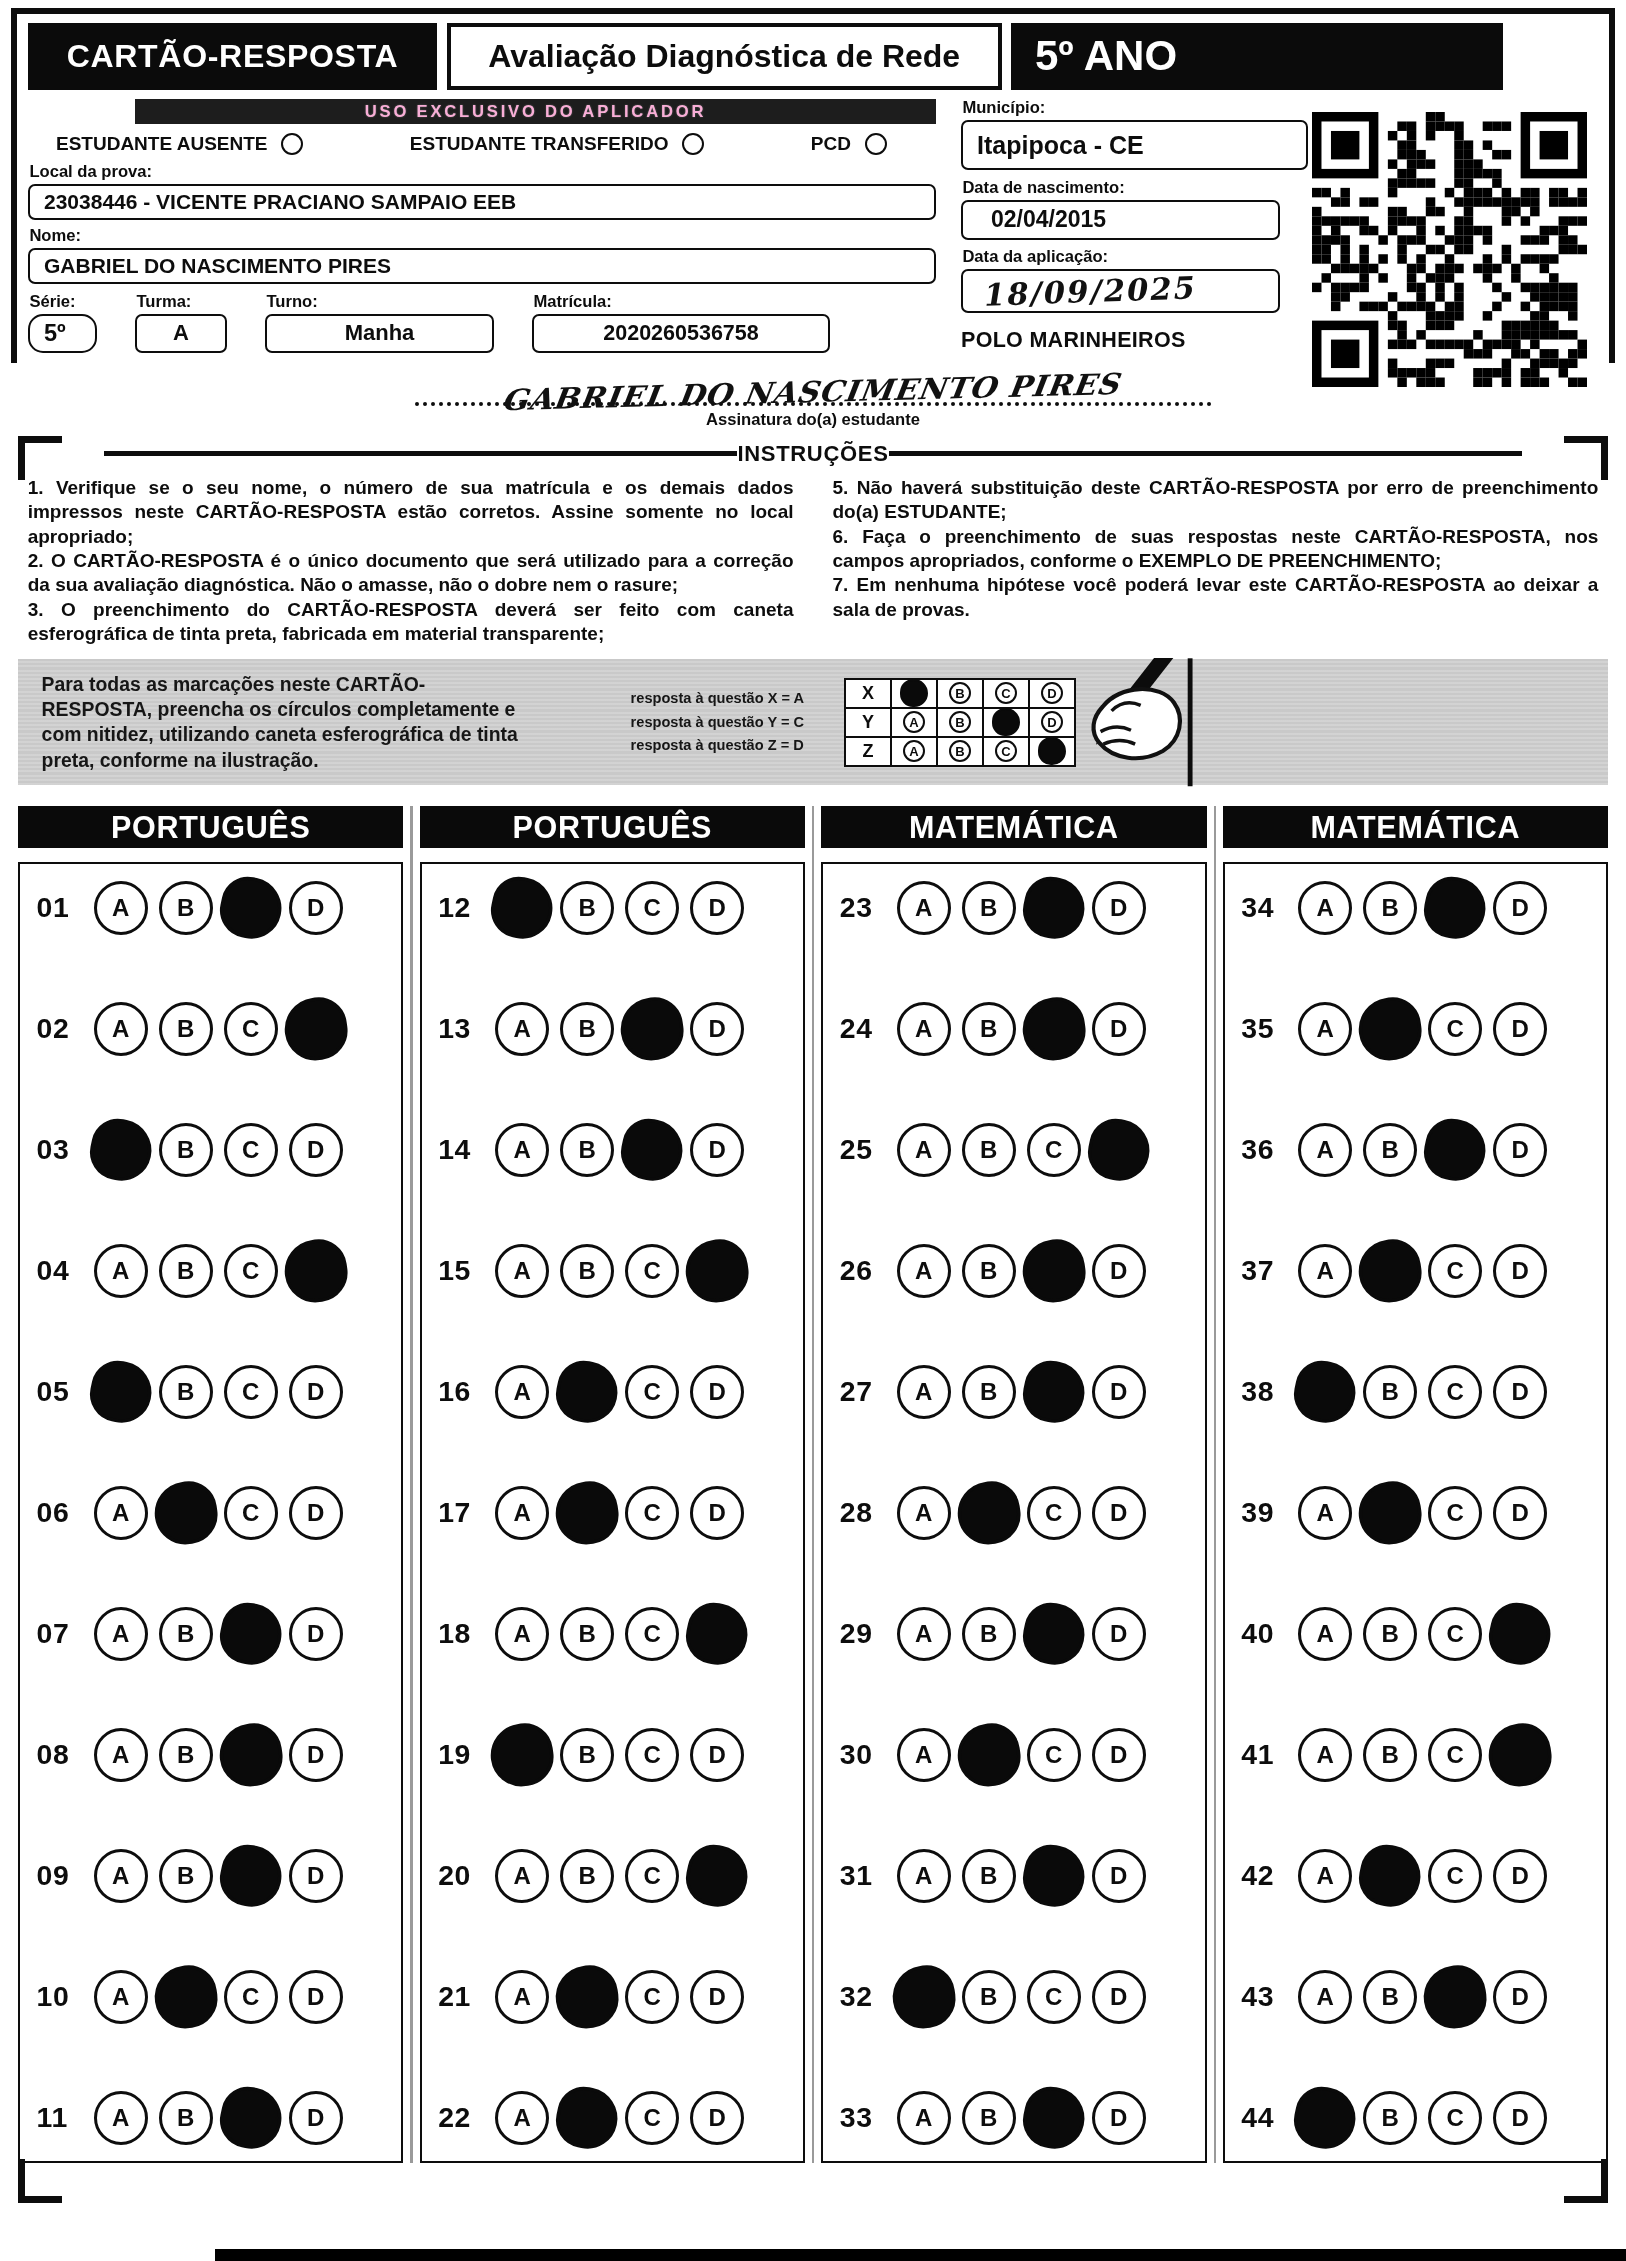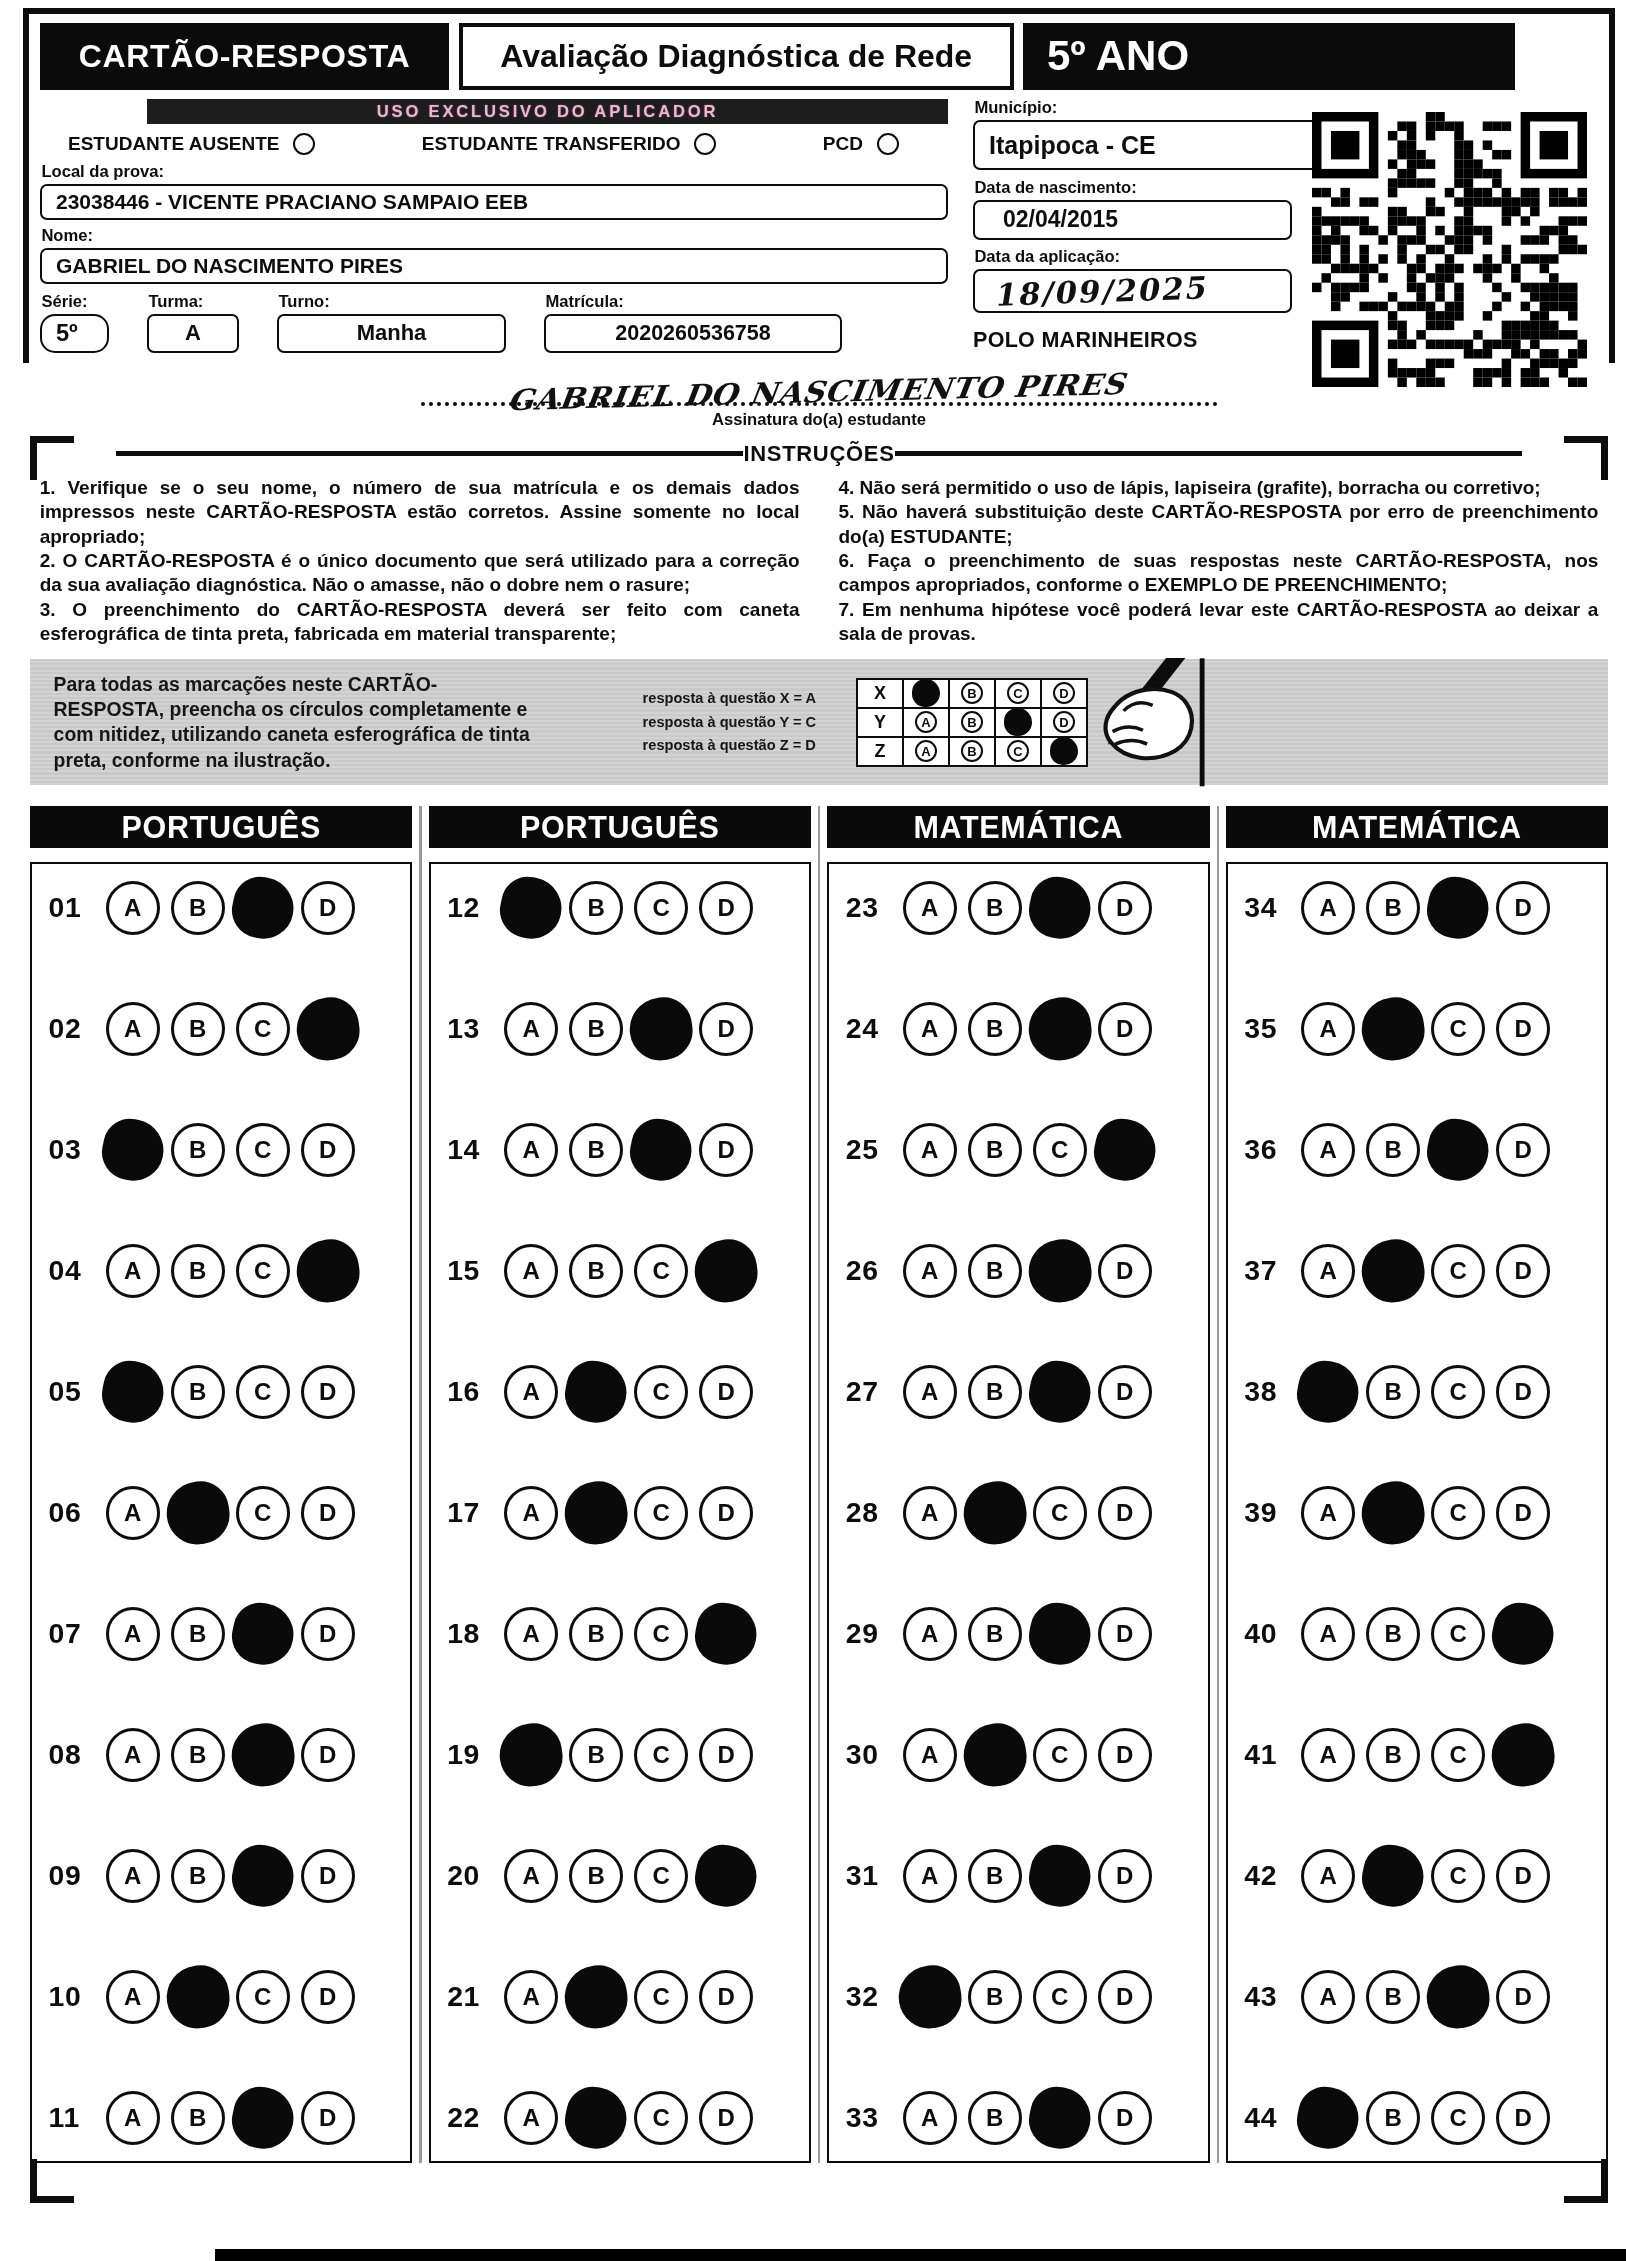--- a/index.html
+++ b/index.html
@@ -1,20 +1,20 @@
 <!DOCTYPE html>
 <html style="font-size:11px"><head>
 <meta charset="utf-8">
 <style>
   * { margin:0; padding:0; box-sizing:border-box; }
   html,body { background:#e9e9e9; }
   body { font-family:"Liberation Sans", sans-serif; color:#0d0d0d; }
   .page {
     position:relative; width:1626px; height:2261px; background:#ffffff;
-    overflow:hidden; padding-top:8.3px;padding-left:12px;
+    overflow:hidden; padding-top:8.3px;
   }
 
   
   .top-frame {
     margin:0 11px; border:6.2px solid #0d0d0d; border-bottom:none;
     padding:8.3px 11px 9.7px;
   }
   .header-row { display:flex; gap:9.7px; }
   .hbox { height:67px; display:flex; align-items:center; font-weight:bold; }
   .hbox-black { background:#0b0b0b; color:#fff; }
@@ -570,21 +570,20 @@
         <div class="instr-title">INSTRUÇÕES</div>
         <div class="instr-line"></div>
       </div>
       <div class="instr-cols">
         <div class="instr-col" id="instr-left">
             <p>1. Verifique se o seu nome, o número de sua matrícula e os demais dados impressos neste CARTÃO-RESPOSTA estão corretos. Assine somente no local apropriado;</p>
             <p>2. O CARTÃO-RESPOSTA é o único documento que será utilizado para a correção da sua avaliação diagnóstica. Não o amasse, não o dobre nem o rasure;</p>
             <p>3. O preenchimento do CARTÃO-RESPOSTA deverá ser feito com caneta esferográfica de tinta preta, fabricada em material transparente;</p>
           </div>
         <div class="instr-col" id="instr-right">
-            <p>4. Não será permitido o uso de lápis, lapiseira (grafite), borracha ou corretivo;</p>
             <p>5. Não haverá substituição deste CARTÃO-RESPOSTA por erro de preenchimento do(a) ESTUDANTE;</p>
             <p>6. Faça o preenchimento de suas respostas neste CARTÃO-RESPOSTA, nos campos apropriados, conforme o EXEMPLO DE PREENCHIMENTO;</p>
             <p>7. Em nenhuma hipótese você poderá levar este CARTÃO-RESPOSTA ao deixar a sala de provas.</p>
           </div>
       </div>
     </div>
 
     <div class="example-box">
       <div class="ex-text">Para todas as marcações neste CARTÃO-RESPOSTA, preencha os círculos completamente e com nitidez, utilizando caneta esferográfica de tinta preta, conforme na ilustração.</div>
       <div class="ex-captions">

